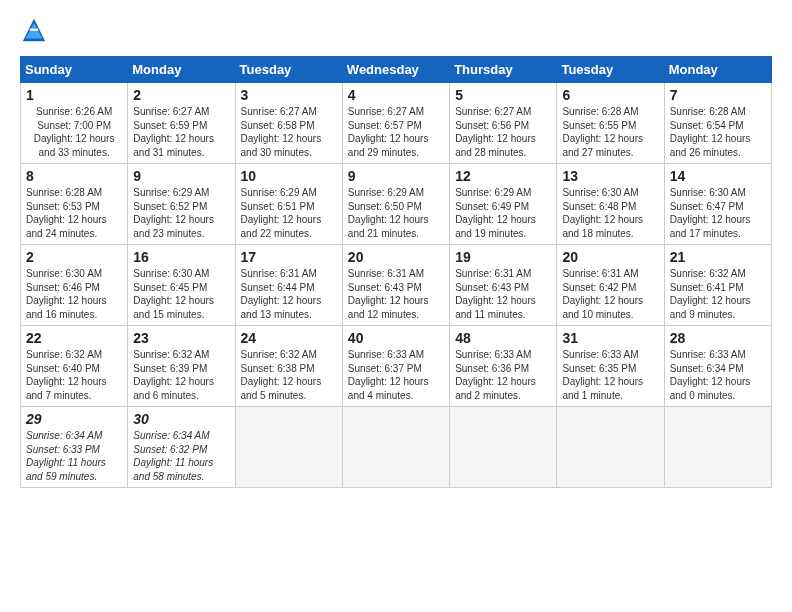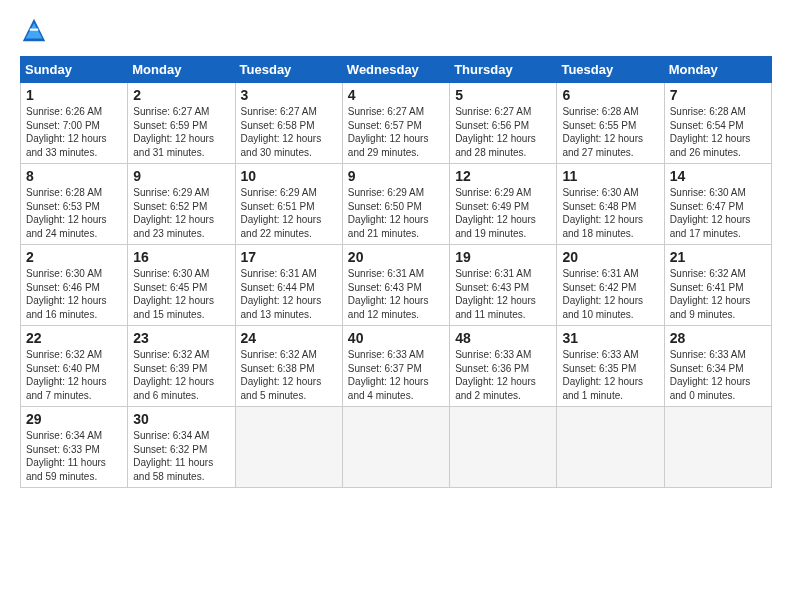--- a/index.html
+++ b/index.html
@@ -89,20 +89,21 @@
       display: block;
       margin-bottom: 2px;
     }
     .day-info {
       font-size: 10px;
       color: #333;
       line-height: 1.35;
     }
     tr:last-child td {
       height: 68px;
+      font-style: italic;
     }
   </style>
 </head>
 <body>
 
 <div class="container">
   <div class="header">
     <div class="logo">
       <svg class="logo-icon" viewBox="0 0 40 40">
         <polygon points="20,4 36,36 4,36" fill="#1565c0"></polygon>
@@ -129,21 +130,21 @@
           <th>Wednesday</th>
           <th>Thursday</th>
           <th>Tuesday</th>
           <th>Monday</th>
         </tr>
     </thead>
     <tbody id="calendar-body">
         <tr>
           <td>
             <span class="day-num">1</span>
-            <div class="day-info" style="white-space: pre-line;">Sunrise: 6:26 AM
+            <div class="day-info" style="white-space: pre-line; text-align: center;">Sunrise: 6:26 AM
 Sunset: 7:00 PM
 Daylight: 12 hours
 and 33 minutes.</div>
           </td>
           <td>
             <span class="day-num">2</span>
             <div class="day-info" style="white-space: pre-line;">Sunrise: 6:27 AM
 Sunset: 6:59 PM
 Daylight: 12 hours
 and 31 minutes.</div>
@@ -214,21 +215,21 @@
 and 21 minutes.</div>
           </td>
           <td>
             <span class="day-num">12</span>
             <div class="day-info" style="white-space: pre-line;">Sunrise: 6:29 AM
 Sunset: 6:49 PM
 Daylight: 12 hours
 and 19 minutes.</div>
           </td>
           <td>
-            <span class="day-num">11</span>
+            <span class="day-num">13</span>
             <div class="day-info" style="white-space: pre-line;">Sunrise: 6:30 AM
 Sunset: 6:48 PM
 Daylight: 12 hours
 and 18 minutes.</div>
           </td>
           <td>
             <span class="day-num">14</span>
             <div class="day-info" style="white-space: pre-line;">Sunrise: 6:30 AM
 Sunset: 6:47 PM
 Daylight: 12 hours

